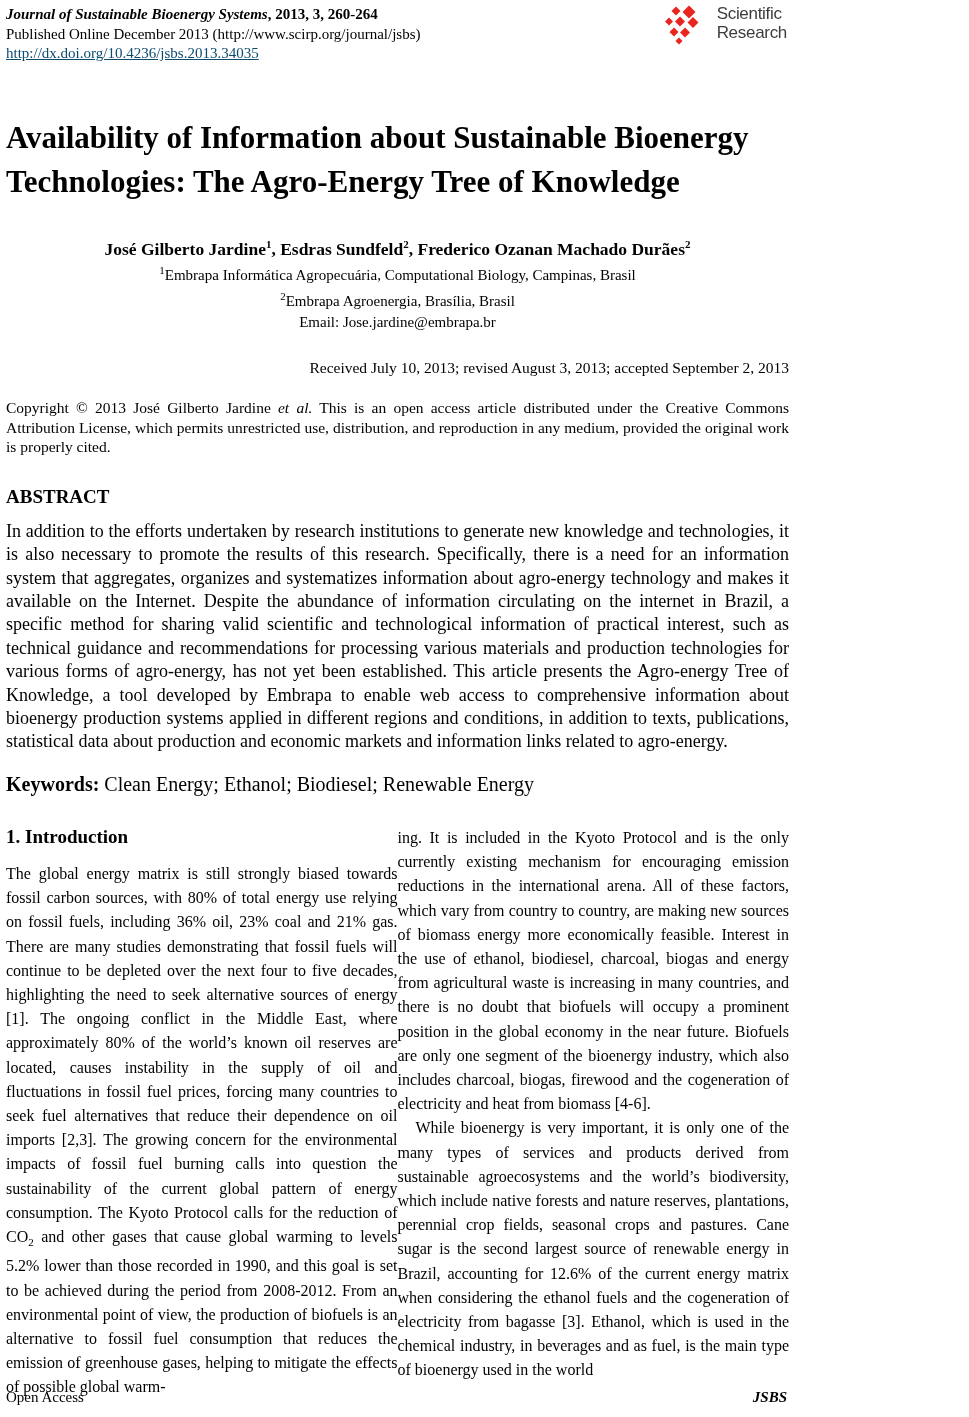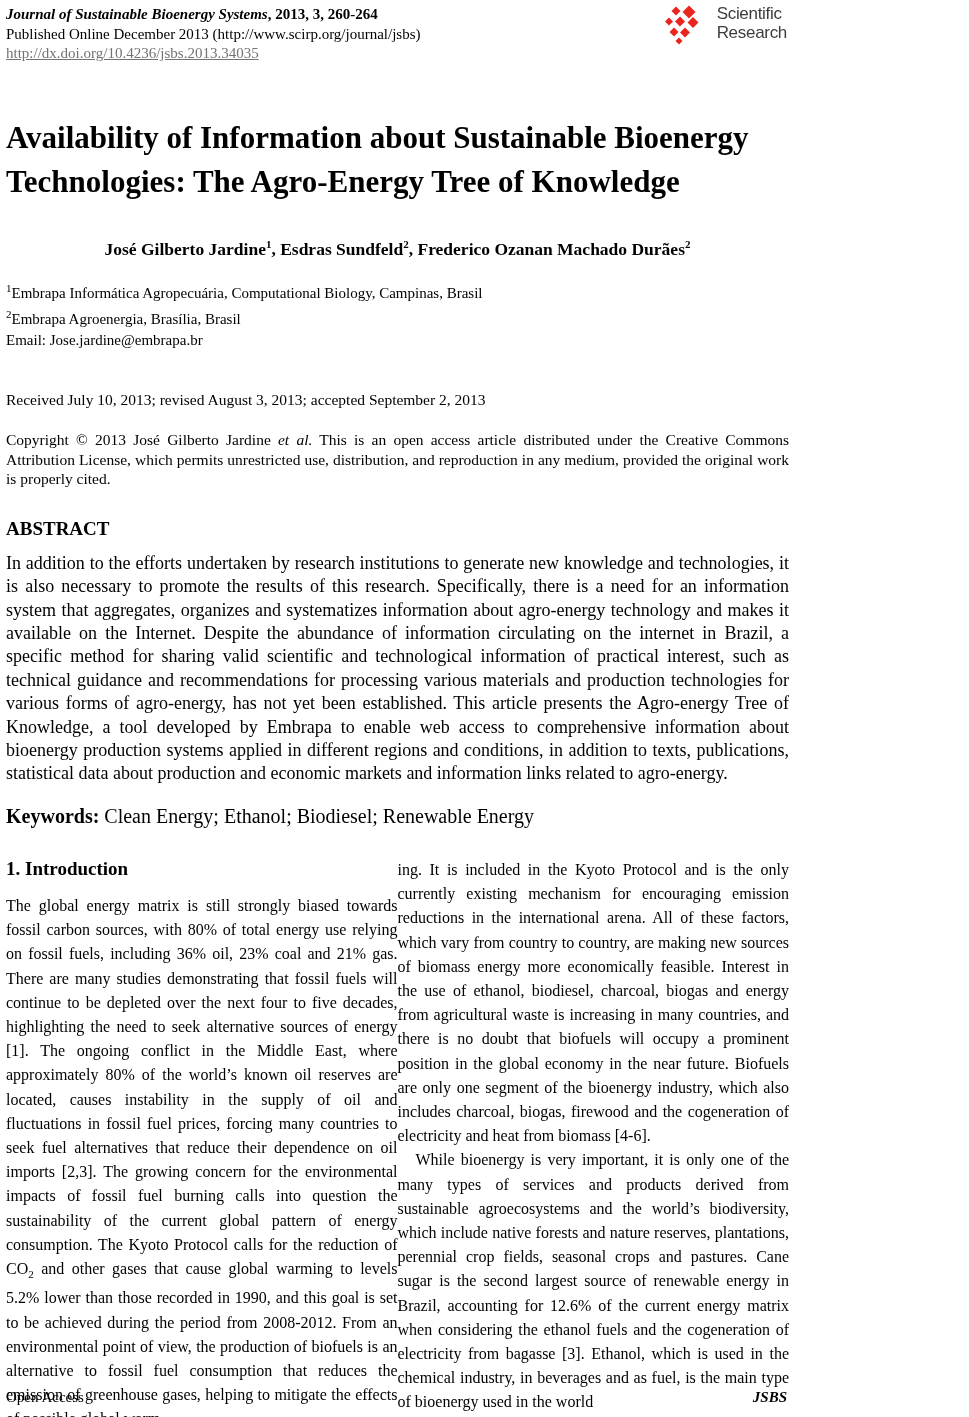--- a/index.html
+++ b/index.html
@@ -11,21 +11,21 @@
     background: #ffffff;
     padding: 5px 6px 0 6px;
     font-family: "Liberation Serif", serif;
     color: #000000;
     overflow: hidden;
   }
   
   .header-block { font-size: 15px; line-height: 19.5px; }
   .journal-name { font-weight: bold; font-style: italic; }
   .journal-rest { font-weight: bold; }
-  .doi-link { color: #737373; text-decoration: underline; cursor: pointer; }
+  .doi-link { color: #0c4a6e; text-decoration: underline; cursor: pointer; }
   .logo {
     position: absolute;
     top: 4px;
     right: 8px;
     display: flex;
     align-items: flex-start;
     gap: 10px;
   }
   .logo-text {
     font-family: "Liberation Sans", sans-serif;
@@ -41,22 +41,22 @@
     font-weight: bold;
     line-height: 44px;
   }
   .authors-line {
     margin-top: 34px;
     text-align: center;
     font-size: 17.5px;
     font-weight: bold;
   }
   .authors-line sup, .affil-line sup { font-size: 11px; }
-  .affil-block { margin-top: 19px; font-size: 15px; line-height: 21px; }
-  .received-line { margin-top: 40px; text-align: left; font-size: 15.5px; }
+  .affil-block { margin-top: 1px; text-align: center; font-size: 15px; line-height: 21px; }
+  .received-line { margin-top: 26px; text-align: right; font-size: 15.5px; }
   .copyright-par {
     margin-top: 21px;
     text-align: justify;
     font-size: 15.5px;
     line-height: 19.5px;
   }
   .italic { font-style: italic; }
   
   .abstract-heading { margin-top: 29px; font-size: 19px; font-weight: bold; }
   .abstract-par {

